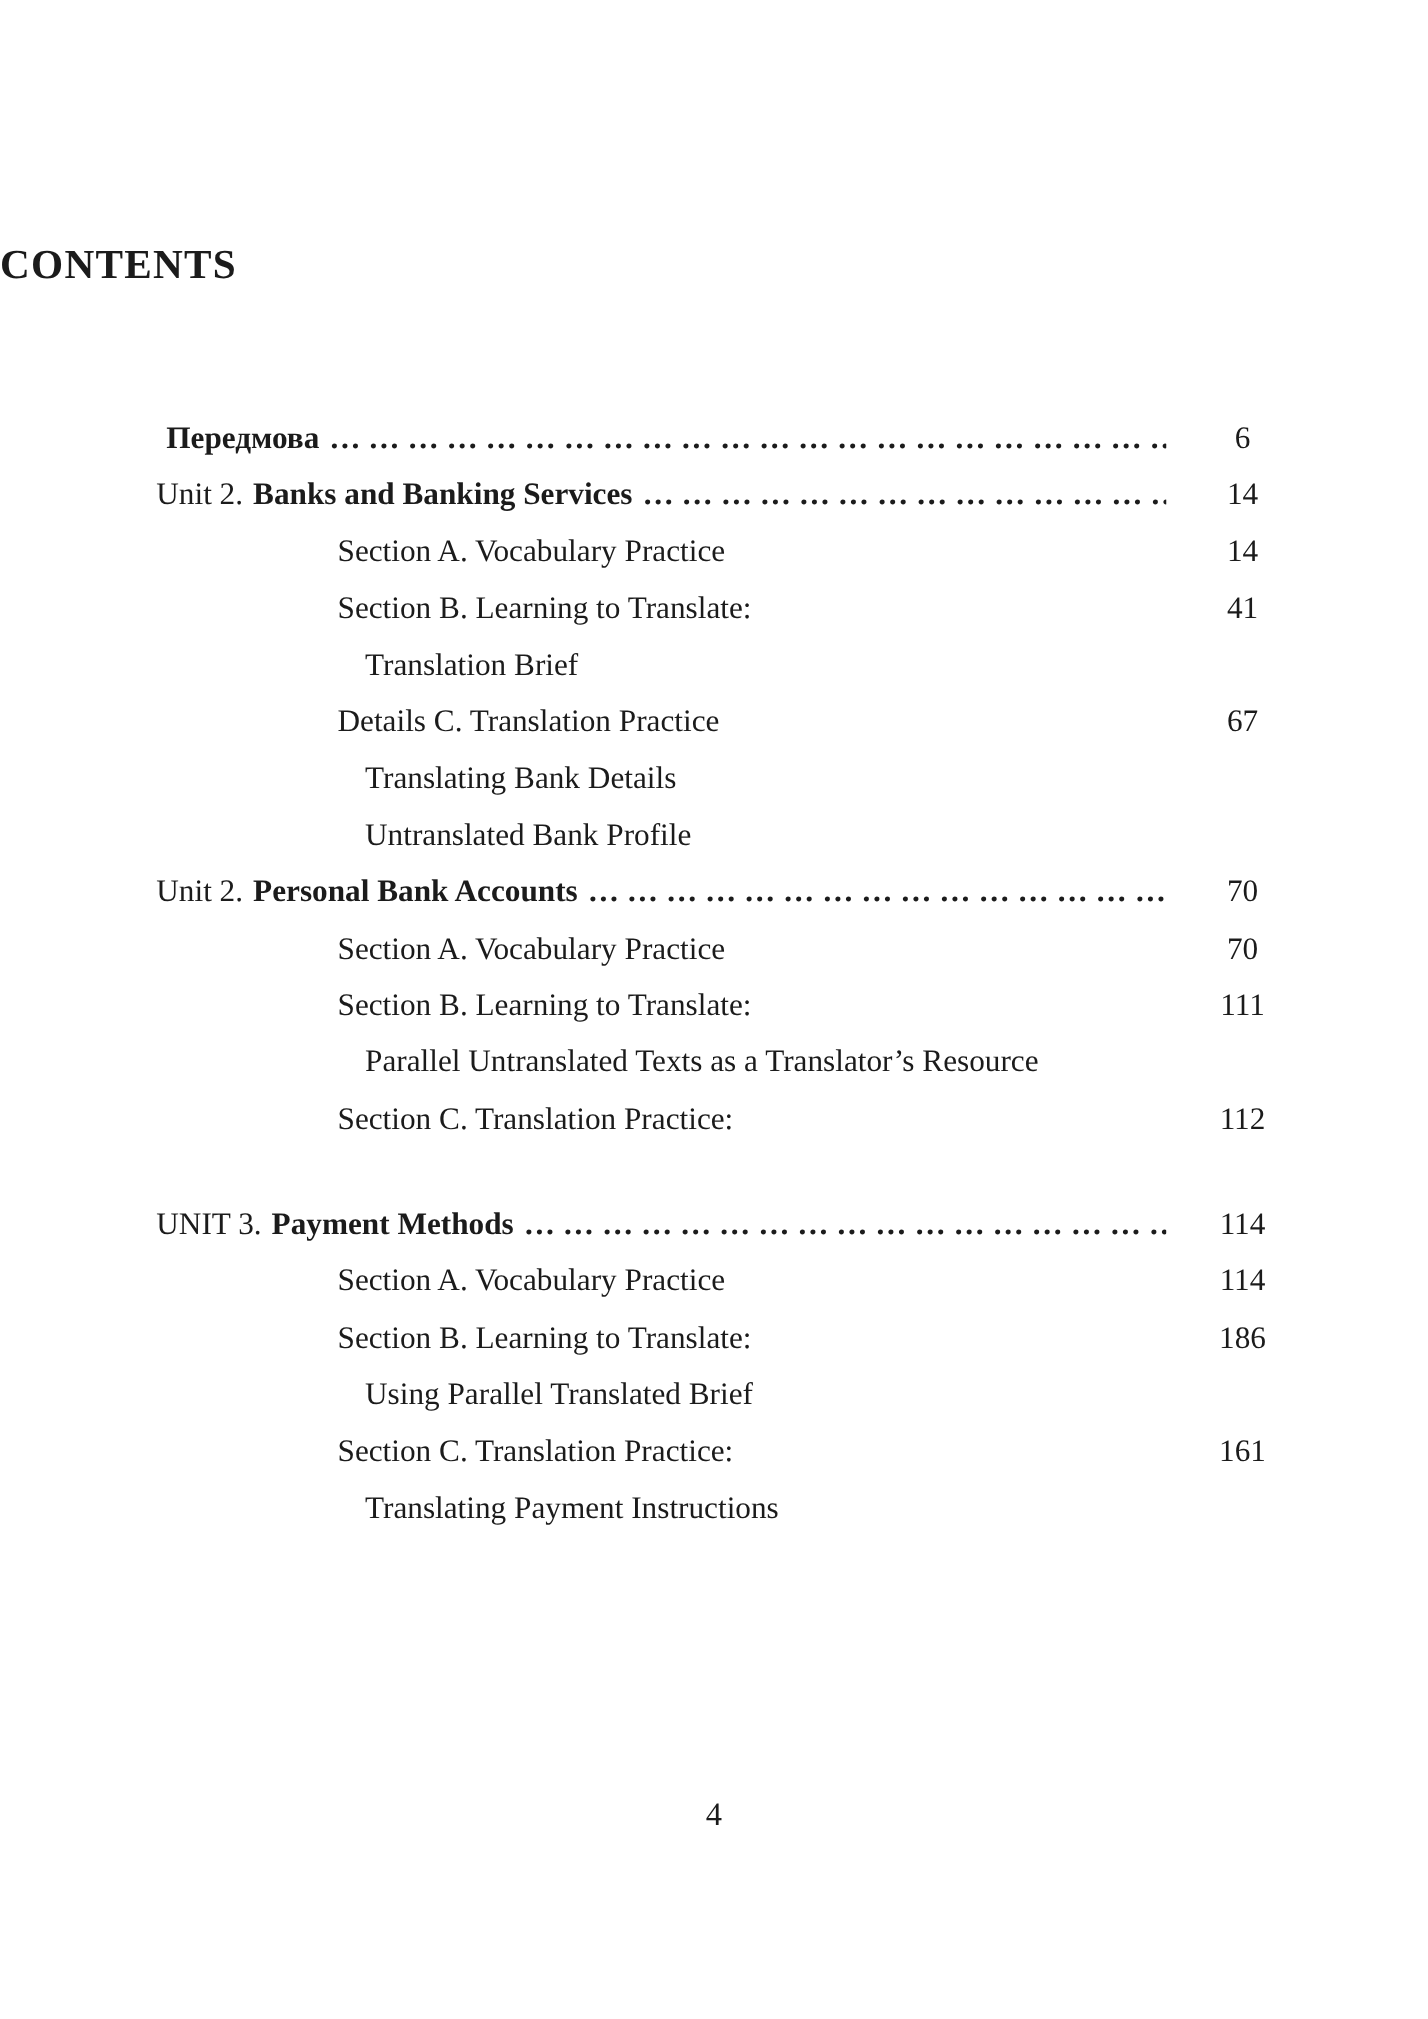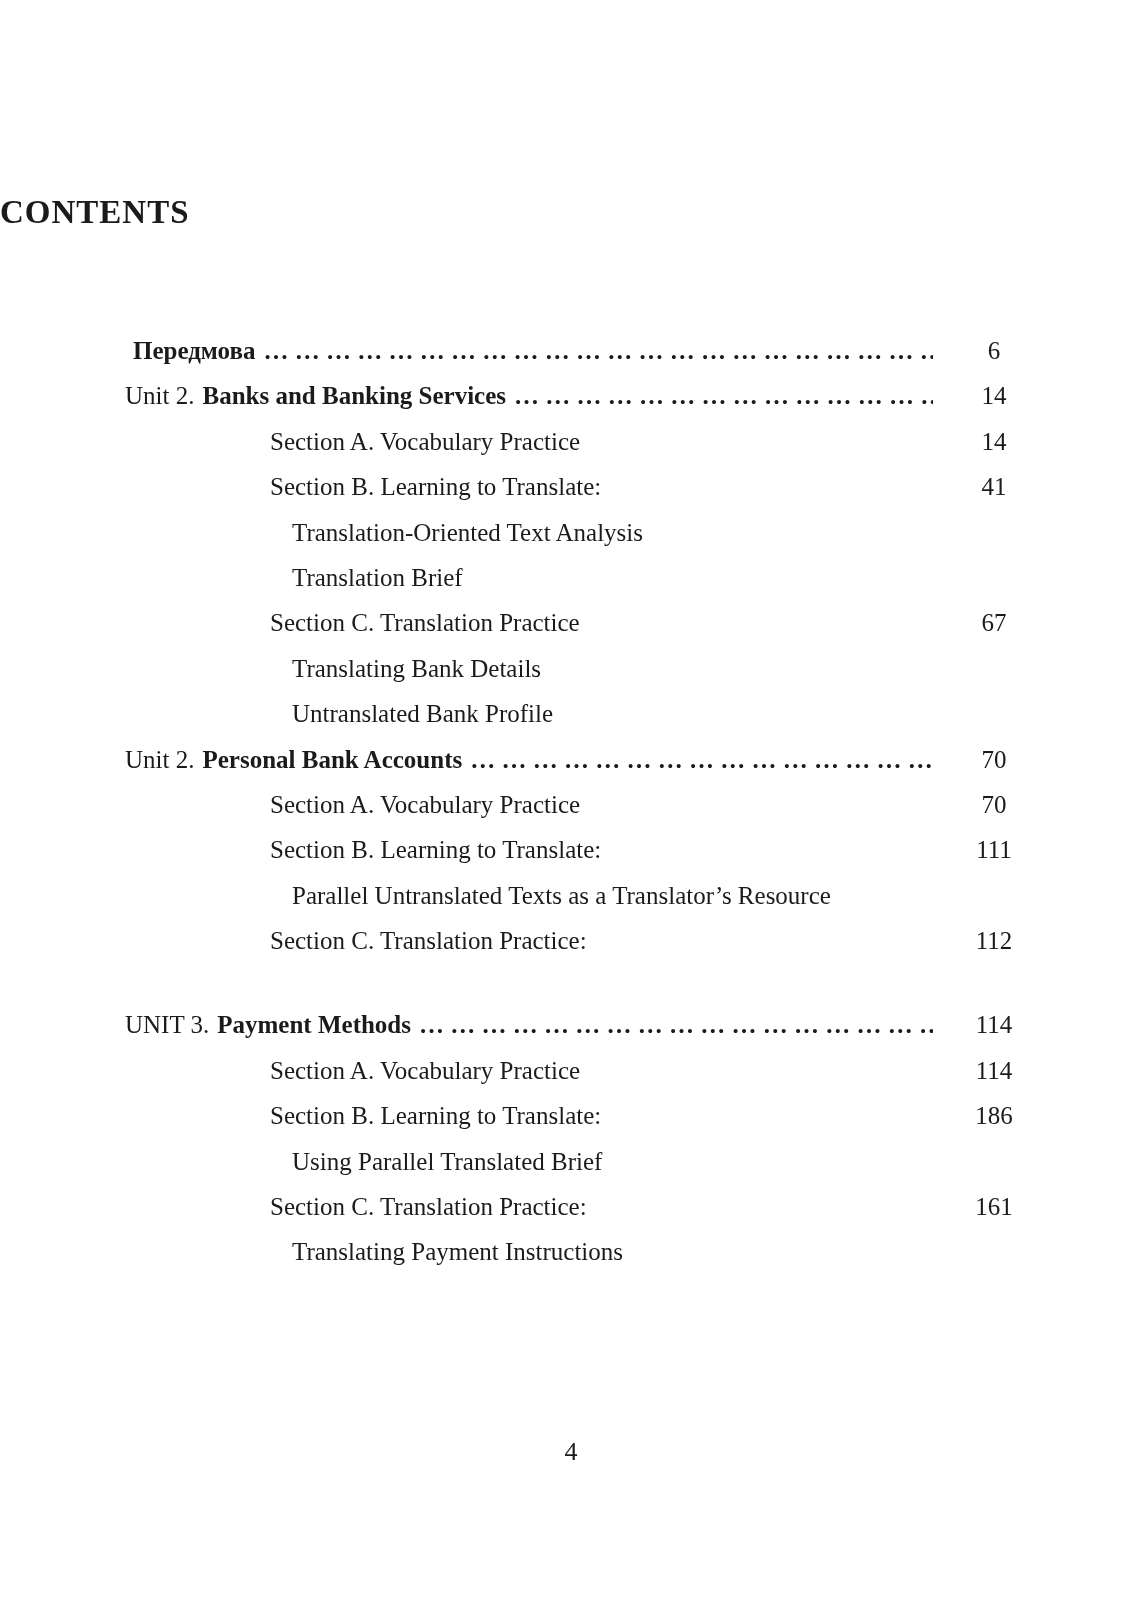--- a/index.html
+++ b/index.html
@@ -89,31 +89,26 @@
       <span class="lbl">Section A. Vocabulary Practice</span>
       <span class="leader"></span>
       <span class="page-num">14</span>
     </div>
     <div class="toc-row ind1">
       <span class="lbl">Section B. Learning to Translate:</span>
       <span class="leader"></span>
       <span class="page-num">41</span>
     </div>
     <div class="toc-row ind2">
-      <span class="lbl">Translation-Oriented Text Analysis</span>
-      <span class="leader"></span>
-      <span class="page-num"></span>
-    </div>
-    <div class="toc-row ind2">
       <span class="lbl">Translation Brief</span>
       <span class="leader"></span>
       <span class="page-num"></span>
     </div>
     <div class="toc-row ind1">
-      <span class="lbl">Section C. Translation Practice</span>
+      <span class="lbl">Details C. Translation Practice</span>
       <span class="leader"></span>
       <span class="page-num">67</span>
     </div>
     <div class="toc-row ind2">
       <span class="lbl">Translating Bank Details</span>
       <span class="leader"></span>
       <span class="page-num"></span>
     </div>
     <div class="toc-row ind2">
       <span class="lbl">Untranslated Bank Profile</span>

